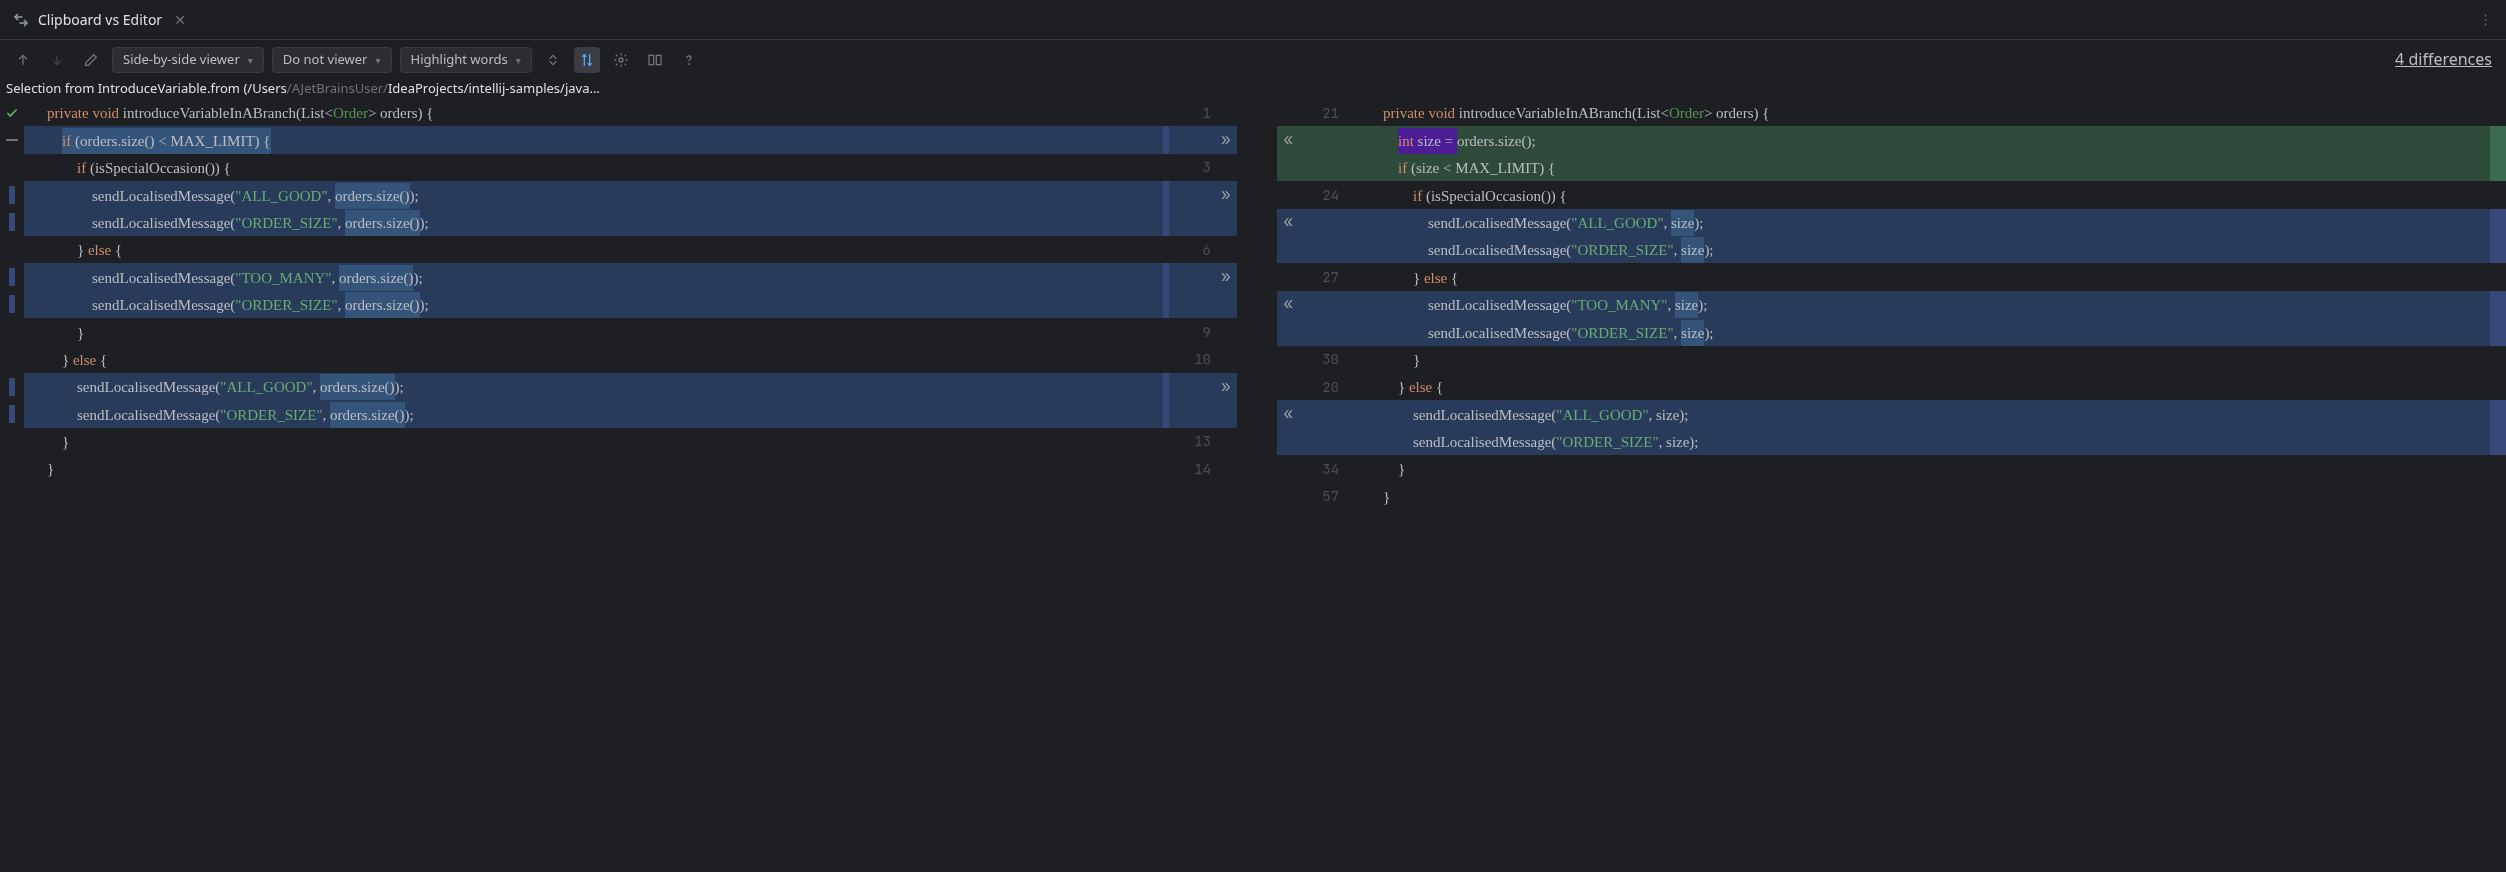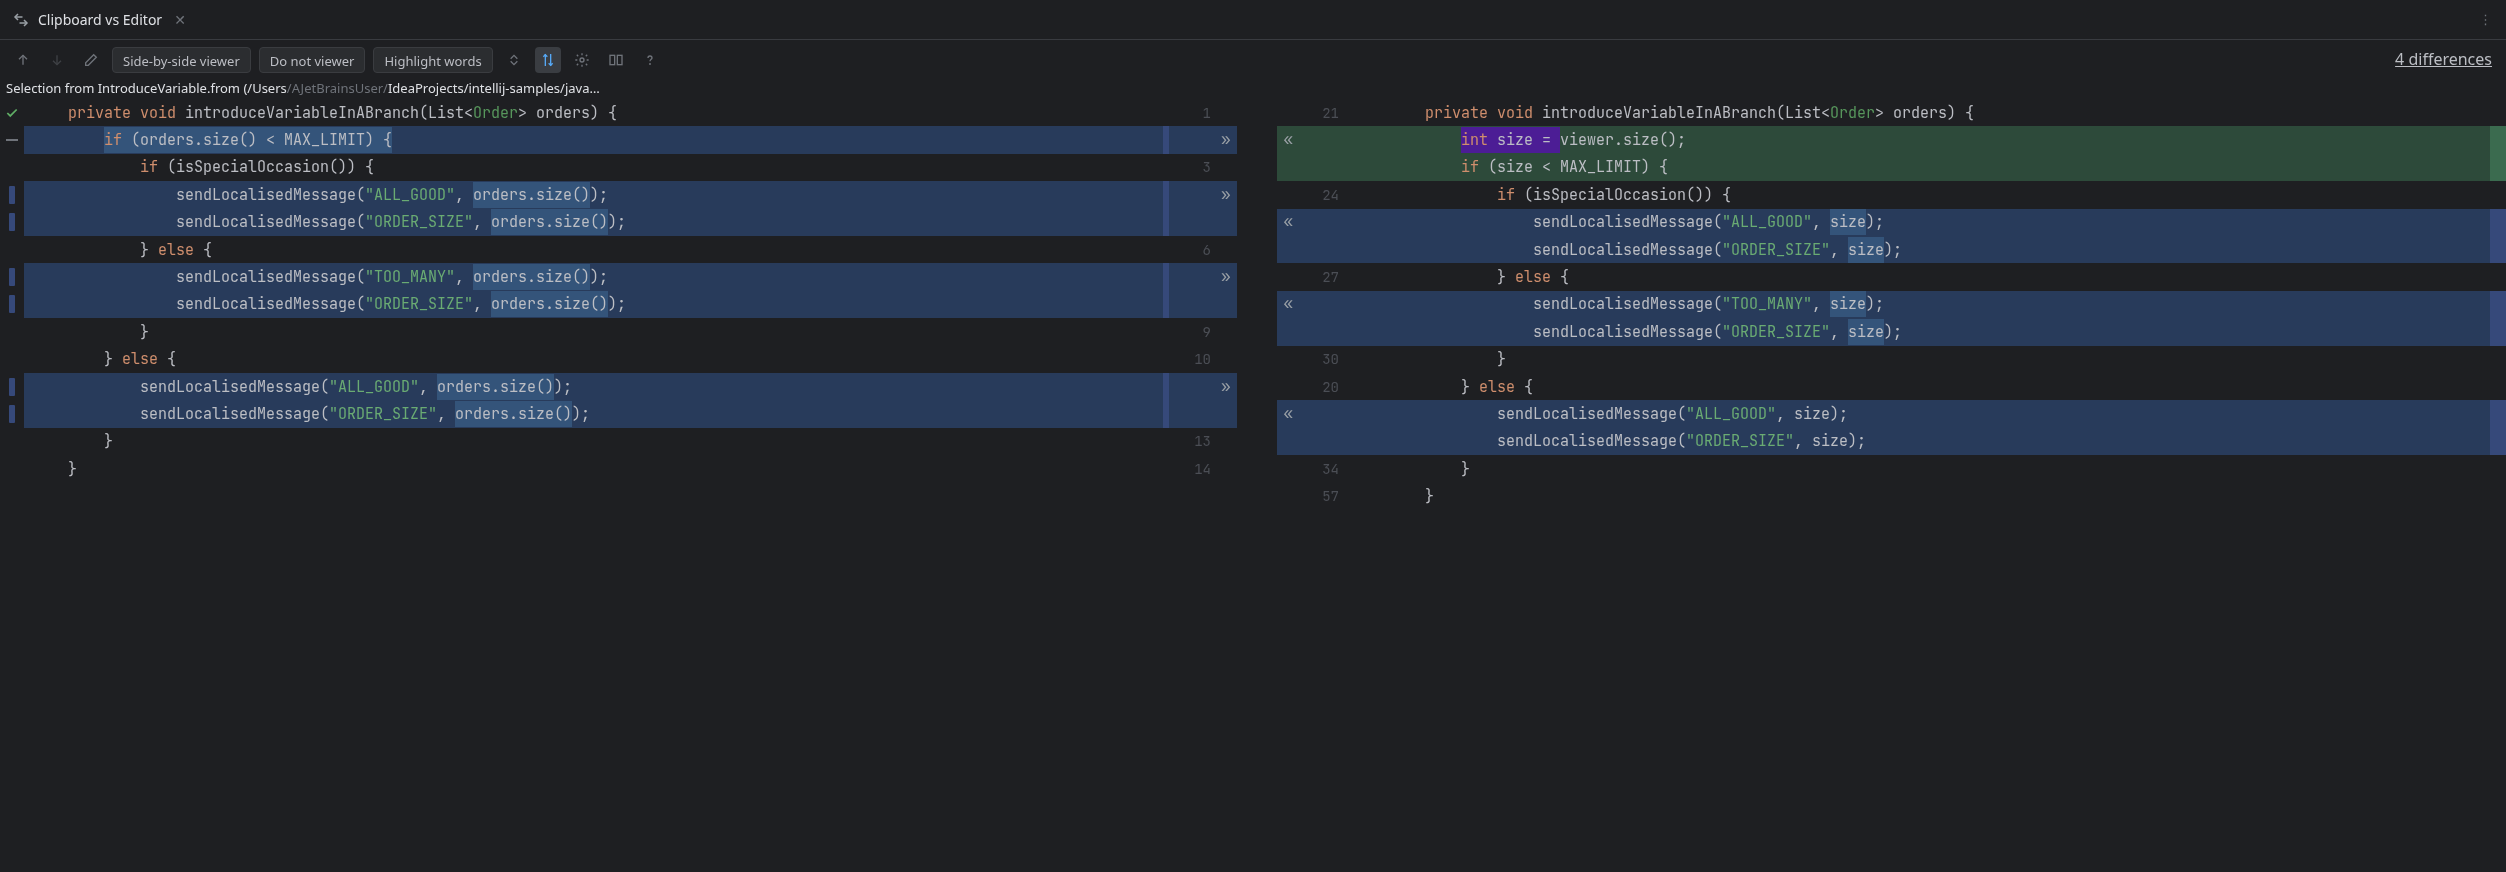--- a/index.html
+++ b/index.html
@@ -59,21 +59,21 @@
     width:26px; height:26px; display:flex; align-items:center; justify-content:center;
     color:var(--fg-dim); border-radius:4px; cursor:pointer;
   }
   .tool-icon svg { width:16px; height:16px; }
   .tool-icon.disabled { opacity:.4; cursor:default; }
   .tool-icon.active { background:#3a3d42; color:var(--fg); }
   .dropdown {
     display:flex; align-items:center; gap:8px;
     background: var(--bg-button); border:1px solid #3a3c40;
     border-radius:4px; padding:4px 10px; height:26px;
-    color:var(--fg); cursor:pointer; font-size:13px;flex-direction:column;
+    color:var(--fg); cursor:pointer; font-size:13px;
   }
   .dropdown .chev { color:var(--fg-dim); font-size:10px; }
   .toolbar .spacer { flex:1; }
   .diff-count { color:var(--fg); padding-right:4px; font-size:16px;text-decoration:underline;}
 
   
   .subheader {
     display:flex; height:22px; background:var(--bg);
     font-size:13px;
     margin-top: -3px;
@@ -90,22 +90,23 @@
   .diffbody { flex:1; display:flex; overflow:hidden; background:var(--bg); font: 15px/26px "JetBrains Mono","Fira Code",Consolas,Menlo,monospace; }
 
   .leftgutter {
     width:24px; background:var(--gutter-bg);
     display:flex; flex-direction:column;
   }
   .leftgutter .gslot { height:27.4px; display:flex; align-items:center; justify-content:center; }
 
   .pane { flex:1; min-width:0; overflow:hidden; }
   .pane .codeline {
-    display:flex; height:27.4px; align-items:center; white-space:pre; padding-left:8px;
+    display:flex; height:27.4px; align-items:flex-end; white-space:pre; padding-left:8px;
     position:relative;
+    font-family:Liberation Serif, serif;
   }
   .codeline.blue { background: #283b5b; }
   .codeline.blue .hl { background: #34547a; }
   .codeline.green { background: #2d4a3a; }
   .codeline.green .hl { background:#4c1d95; }
   .codeline .stripe {
     position:absolute; right:0; top:0; bottom:0; width:6px;
   }
   .codeline .stripe.blue { background:#36497a; }
 
@@ -411,21 +412,21 @@
         </div>
         <div class="row">
           <div class="ln-left "></div>
           <div class="mid"></div>
           <div class="ln-right ">57</div>
         </div>
       </div>
 
     <div class="pane" id="rightpane">
         <div class="codeline "><span class="plain">        </span><span class="kw">private</span><span class="plain"> </span><span class="kw">void</span><span class="plain"> introduceVariableInABranch(List&lt;</span><span class="typ">Order</span><span class="plain">&gt; orders) {</span></div>
-        <div class="codeline green"><span class="plain">            </span><span class="kw hl">int</span><span class="plain hl"> size = </span><span class="plain">viewer.size();</span></div>
+        <div class="codeline green"><span class="plain">            </span><span class="kw hl">int</span><span class="plain hl"> size = </span><span class="plain">orders.size();</span></div>
         <div class="codeline green"><span class="plain">            </span><span class="kw">if</span><span class="plain"> (size &lt; MAX_LIMIT) {</span></div>
         <div class="codeline "><span class="plain">                </span><span class="kw">if</span><span class="plain"> (isSpecialOccasion()) {</span></div>
         <div class="codeline blue"><span class="plain">                    sendLocalisedMessage(</span><span class="str">"ALL_GOOD"</span><span class="plain">, </span><span class="plain hl">size</span><span class="plain">);</span></div>
         <div class="codeline blue"><span class="plain">                    sendLocalisedMessage(</span><span class="str">"ORDER_SIZE"</span><span class="plain">, </span><span class="plain hl">size</span><span class="plain">);</span></div>
         <div class="codeline "><span class="plain">                } </span><span class="kw">else</span><span class="plain"> {</span></div>
         <div class="codeline blue"><span class="plain">                    sendLocalisedMessage(</span><span class="str">"TOO_MANY"</span><span class="plain">, </span><span class="plain hl">size</span><span class="plain">);</span></div>
         <div class="codeline blue"><span class="plain">                    sendLocalisedMessage(</span><span class="str">"ORDER_SIZE"</span><span class="plain">, </span><span class="plain hl">size</span><span class="plain">);</span></div>
         <div class="codeline "><span class="plain">                }</span></div>
         <div class="codeline "><span class="plain">            } </span><span class="kw">else</span><span class="plain"> {</span></div>
         <div class="codeline blue"><span class="plain">                sendLocalisedMessage(</span><span class="str">"ALL_GOOD"</span><span class="plain">, size);</span></div>

